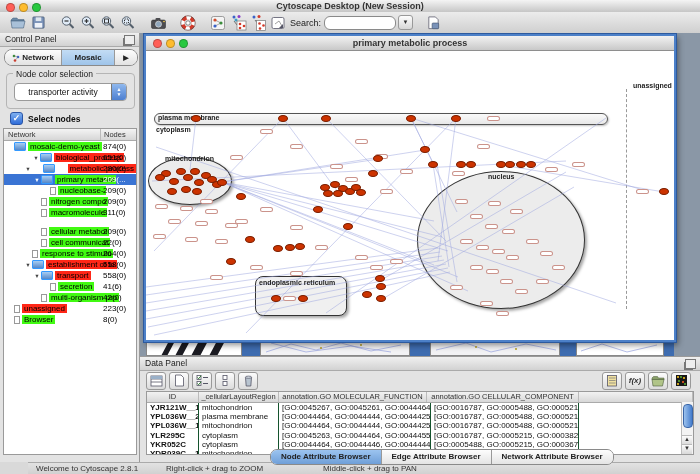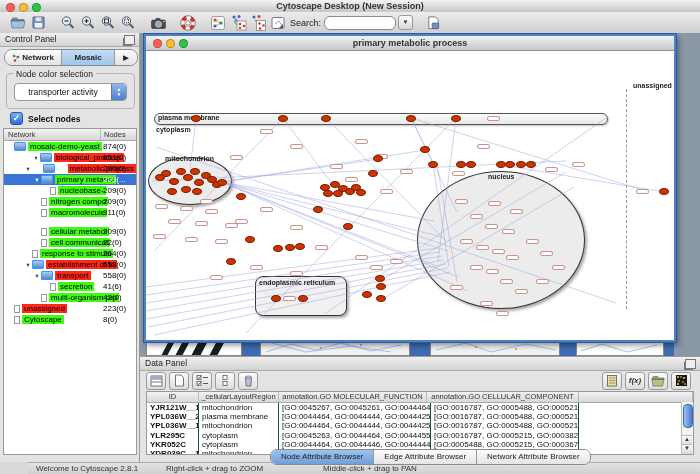--- a/index.html
+++ b/index.html
@@ -89,21 +89,21 @@
   #thead .th{border-right:1px solid #bbb;text-align:center;overflow:hidden;white-space:nowrap;box-sizing:border-box;}
   .c0{width:52px;flex:0 0 auto;}.c1{width:80px;flex:0 0 auto;}.c2{width:152px;flex:0 0 auto;}.c3{width:148px;flex:0 0 auto;}.cf{flex:1;}
   .trow{height:9.2px;display:flex;font-size:8px;color:#111;white-space:nowrap;}
   .trow .td{overflow:hidden;padding-left:3px;box-sizing:border-box;border-right:1px solid #14532d;}
   .trow .td.c0{font-weight:bold;}
   #vscroll{position:absolute;right:0;top:10px;bottom:0;width:11px;background:#f3f3f3;border-left:1px solid #bbb;}
   #vthumb{position:absolute;left:1px;top:2px;width:8px;height:22px;border-radius:4px;background:linear-gradient(90deg,#9cc2ee,#447ccc);border:.5px solid #3a66a8;}
   .varrow{position:absolute;left:0;width:10px;height:9px;font-size:6px;text-align:center;color:#333;background:linear-gradient(#fcfcfc,#d8d8d8);border-top:1px solid #bbb;}
   #va-up{bottom:9px;}#va-down{bottom:0;}
   #dptabs{position:absolute;left:130px;top:92px;height:14px;display:flex;border:1px solid #8a8a8a;border-radius:7px;overflow:hidden;background:#f2f2f2;z-index:5;}
-  .seg{padding:0 10px;font-size:8px;font-weight:normal;color:#222;line-height:13px;border-right:1px solid #999;background:linear-gradient(#fdfdfd,#e4e4e4);}
+  .seg{padding:0 10px;font-size:8px;font-weight:bold;color:#222;line-height:13px;border-right:1px solid #999;background:linear-gradient(#fdfdfd,#e4e4e4);}
   .seg:last-child{border-right:none;}
   .seg.on{background:linear-gradient(#9cc4f0,#6f9fd8);}
 
   
   #statusbar{position:absolute;left:0;top:462px;width:700px;height:12px;background:linear-gradient(#e2e2e2,#cfcfcf);border-top:1px solid #aaa;font-size:8px;color:#333;margin-left:28px;}
   #statusbar span{position:absolute;top:1px;}
   #st0{left:8px;}#st1{left:138px;text-align:right;}#st2{left:295px;}
   #grip{position:absolute;right:1px;bottom:1px;width:9px;height:9px;background:repeating-linear-gradient(135deg,transparent 0 2px,#999 2px 3px);}
   svg{display:block;}
 </style>
@@ -366,21 +366,21 @@
           </div>
           <div class="trrow" style="padding-left: 2px;">
             <span class="arr"></span>
             <span class="ticon leaf"></span>
             <span class="tlabel red">unassigned</span>
             <span class="tcount">223(0)</span>
           </div>
           <div class="trrow" style="padding-left: 2px;">
             <span class="arr"></span>
             <span class="ticon leaf"></span>
-            <span class="tlabel green">Cytoscape</span>
+            <span class="tlabel green">Browser</span>
             <span class="tcount">8(0)</span>
           </div>
         </div>
     </div>
   </div>
 
   <div id="desktop">
 
     <div class="bgfrag prevfrag" style="left:6px;width:96px;background:#fff;">
       <div class="glyph" style="left:18px;top:2px;width:6px;height:13px;"></div>

